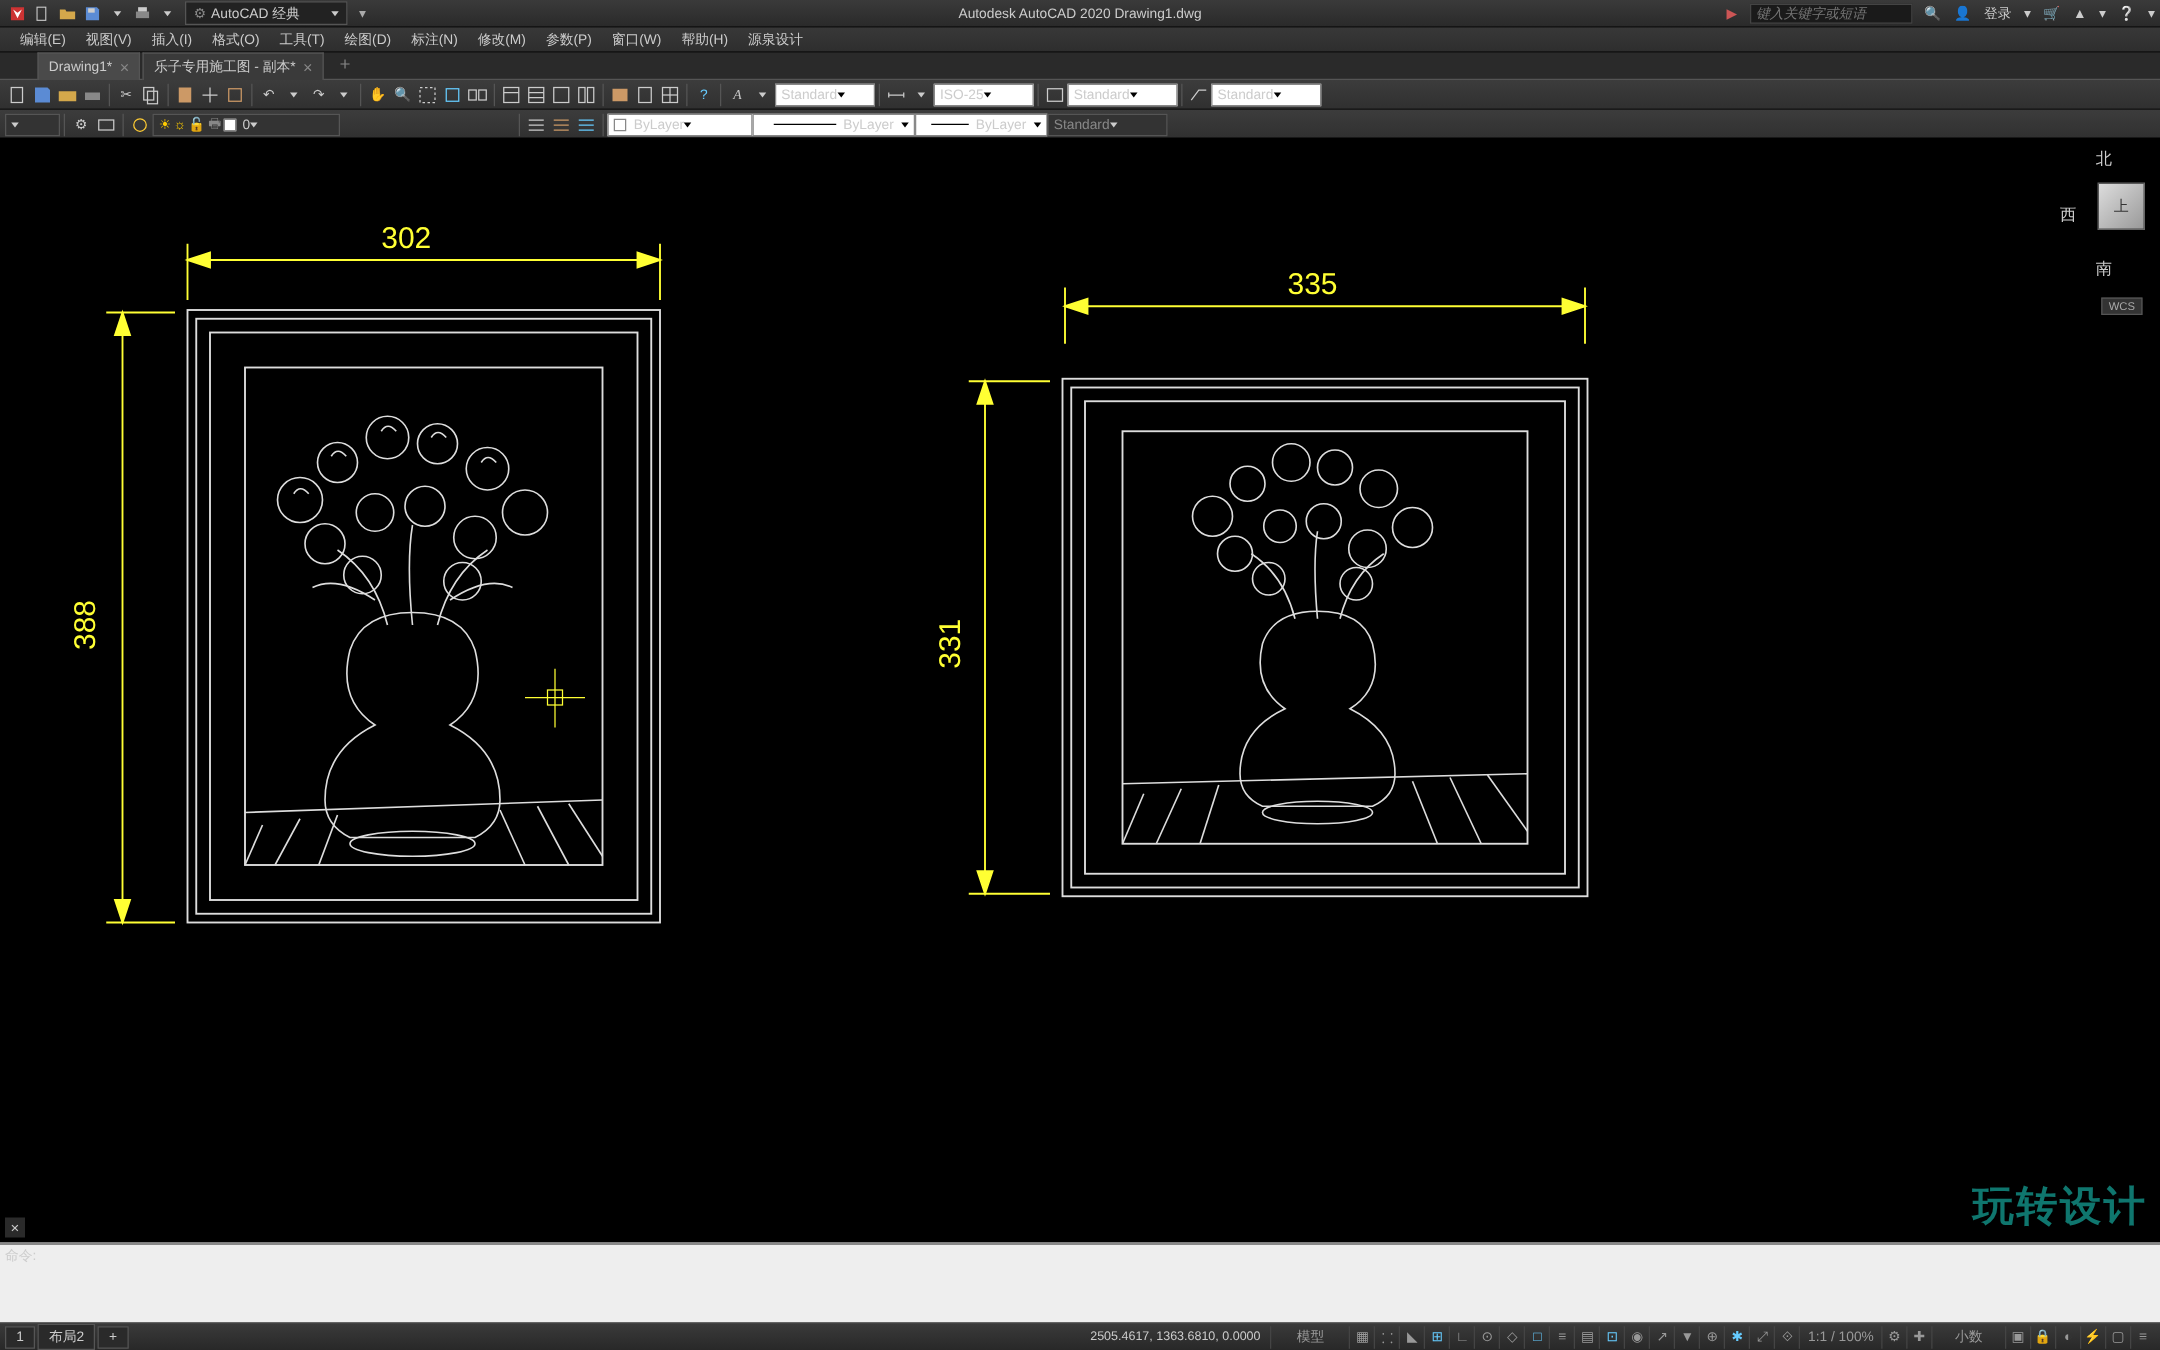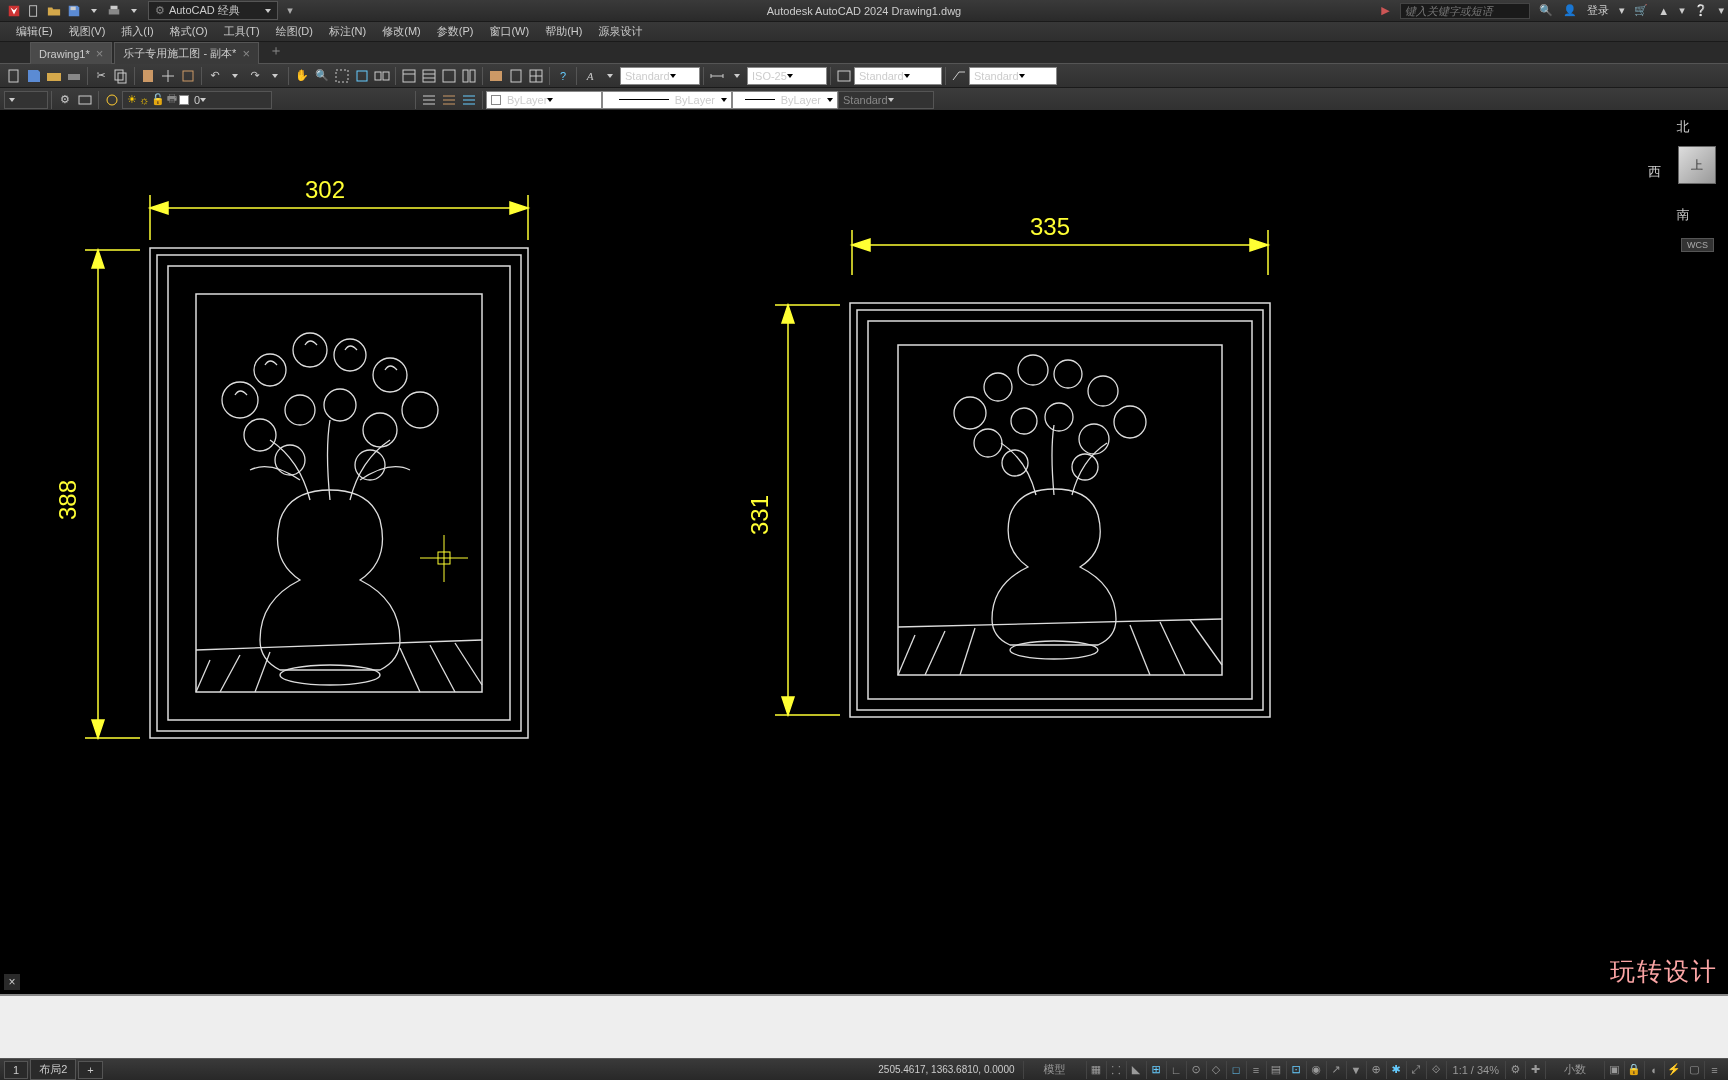--- a/index.html
+++ b/index.html
@@ -28,21 +28,21 @@
 .canvas{position:absolute;top:110px;left:0;right:0;bottom:86px;background:#000}
 .viewcube{position:absolute;top:8px;right:10px;width:70px;height:140px}
 .vc-n{position:absolute;top:0;left:50%;transform:translateX(-50%);color:#ccc;font-size:13px}
 .vc-w{position:absolute;top:45px;left:0;color:#ccc;font-size:13px}
 .vc-s{position:absolute;top:88px;left:50%;transform:translateX(-50%);color:#ccc;font-size:13px}
 .vc-cube{position:absolute;top:28px;right:2px;width:38px;height:38px;background:linear-gradient(135deg,#ddd,#999);border:1px solid #666;display:flex;align-items:center;justify-content:center;color:#333;font-size:12px}
 .vc-wcs{position:absolute;top:120px;right:4px;background:#333;border:1px solid #555;padding:1px 5px;font-size:9px;color:#aaa}
 svg.drawing{position:absolute}
 .dim-txt{fill:#ffff33;font-size:24px;font-family:Arial}
 .dim-txt-v{fill:#ffff33;font-size:24px;font-family:Arial}
-.watermark{position:absolute;bottom:6px;right:10px;font-size:25px;color:#fca5a5;font-weight:normal;letter-spacing:2px}
+.watermark{position:absolute;bottom:6px;right:10px;font-size:33px;color:#0f766e;font-weight:bold;letter-spacing:2px}
 .cmdarea{position:absolute;bottom:22px;left:0;right:0;height:64px;background:#eee;color:#000;font-family:monospace;font-size:12px;padding:2px 4px;line-height:15px;border-top:2px solid #888}
 .statusbar{position:absolute;bottom:0;left:0;right:0;height:22px;background:linear-gradient(#3a3a3a,#282828);display:flex;align-items:center;padding:0 4px;border-top:1px solid #555}
 .stab{background:#2a2a2a;border:1px solid #555;padding:2px 8px;margin-right:2px;cursor:pointer}
 .coords{margin-left:auto;padding:0 8px;color:#ccc;font-size:10px}
 .sbtn{width:20px;height:18px;display:inline-flex;align-items:center;justify-content:center;border-left:1px solid #444;cursor:pointer;color:#999}
 .sbtn.on{color:#6cf}
 .layer-sw{width:10px;height:10px;border:1px solid #888;margin-right:3px}
 .sun{color:#ffcc00}
 </style>
 </head>
@@ -84,21 +84,21 @@
       <span class="arrow-down"></span>
     </span>
 
   <div class="workspace-dd">
     <span class="gear-ico">⚙</span>
     <span>AutoCAD 经典</span>
     <span class="arrow-down" style="margin-left:auto"></span>
   </div>
   <span class="tb-icon" style="margin-left:4px">▾</span>
 
-  <div class="app-title">Autodesk AutoCAD 2024    Drawing1.dwg</div>
+  <div class="app-title">Autodesk AutoCAD 2020    Drawing1.dwg</div>
 
   <div class="right-cluster">
     <span style="color:#c55">▶</span>
     <input class="search-box" placeholder="键入关键字或短语" style="">
     <span>🔍</span>
     <span>👤</span>
     <span>登录</span>
     <span>▾</span>
     <span>🛒</span>
     <span>▲</span>
@@ -488,20 +488,21 @@
       <line x1="450" y1="455" x2="482" y2="500"></line>
     </g>
   </svg>
 
   <div class="watermark">玩转设计</div>
 </div>
 
 <div style="position:absolute;bottom:90px;left:4px;background:#2a2a2a;color:#ccc;width:16px;height:16px;display:flex;align-items:center;justify-content:center;font-size:12px;cursor:pointer">×</div>
 
 <div class="cmdarea">
+  <div>命令:</div>
 </div>
 
 <div class="statusbar">
   <span class="stab">1</span>
   <span class="stab">布局2</span>
   <span class="stab">+</span>
 
   <span class="coords">2505.4617, 1363.6810, 0.0000</span>
   <span class="sbtn" style="width:auto;padding:0 20px">模型</span>
   <span class="sbtn">▦</span>
@@ -515,21 +516,21 @@
   <span class="sbtn">≡</span>
   <span class="sbtn">▤</span>
   <span class="sbtn on">⊡</span>
   <span class="sbtn">◉</span>
   <span class="sbtn">↗</span>
   <span class="sbtn">▼</span>
   <span class="sbtn">⊕</span>
   <span class="sbtn on">✱</span>
   <span class="sbtn">⤢</span>
   <span class="sbtn">⟐</span>
-  <span class="sbtn" style="width:auto;padding:0 6px">1:1 / 34%</span>
+  <span class="sbtn" style="width:auto;padding:0 6px">1:1 / 100%</span>
   <span class="sbtn">⚙</span>
   <span class="sbtn">✚</span>
   <span class="sbtn" style="width:auto;padding:0 18px">小数</span>
   <span class="sbtn">▣</span>
   <span class="sbtn">🔒</span>
   <span class="sbtn">◐</span>
   <span class="sbtn">⚡</span>
   <span class="sbtn">▢</span>
   <span class="sbtn">≡</span>
 </div>

